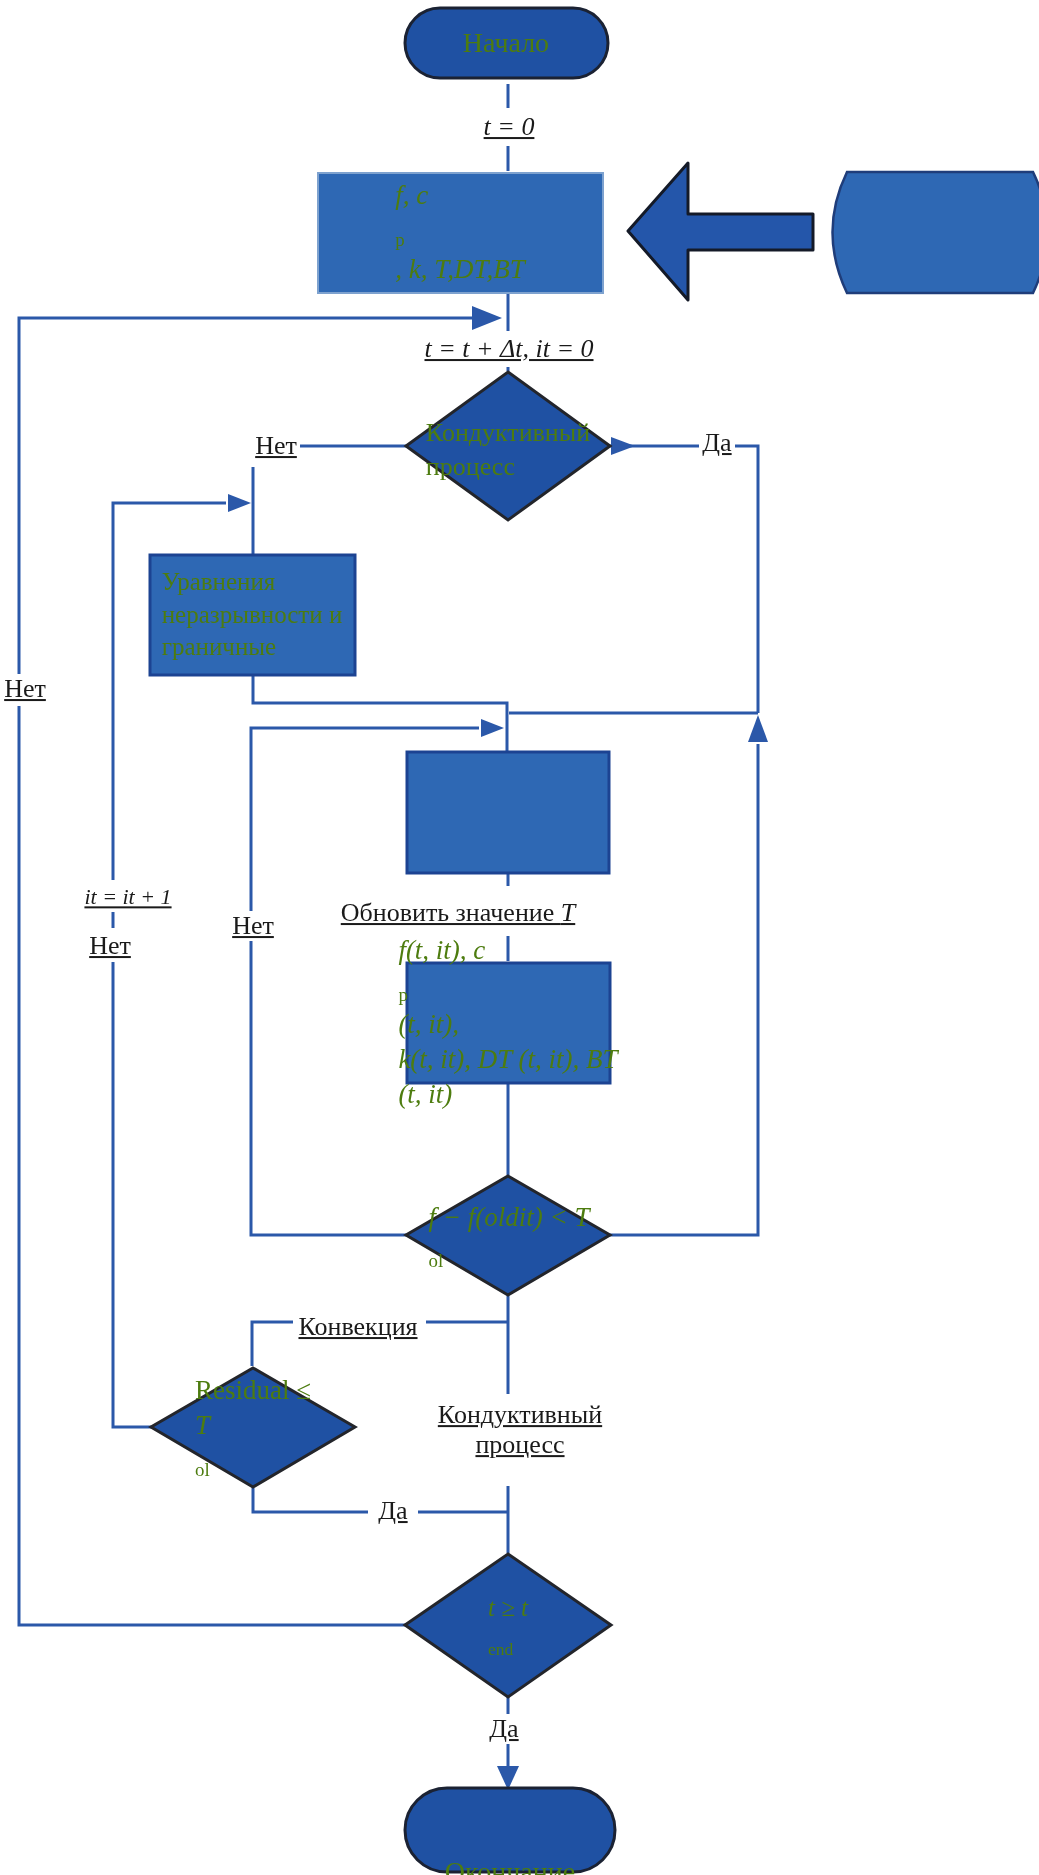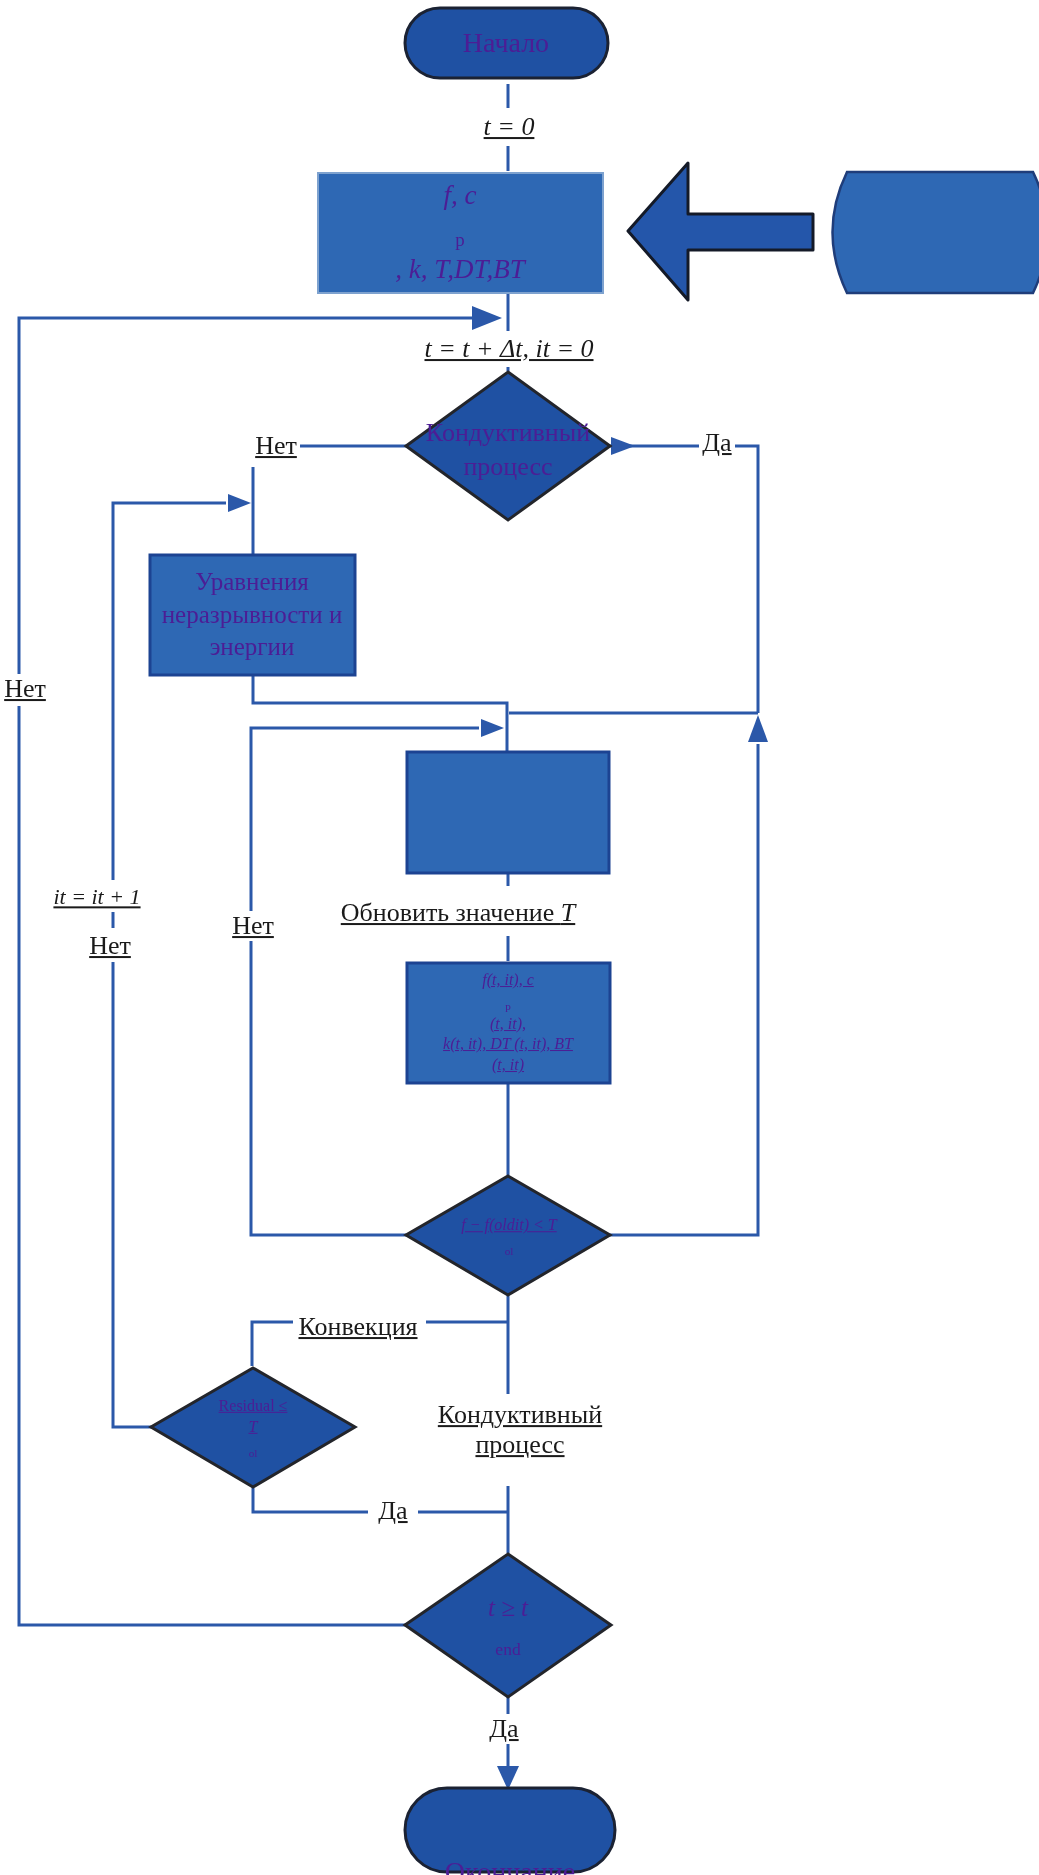--- a/index.html
+++ b/index.html
@@ -18,30 +18,29 @@
     text-align:center;
     white-space:nowrap;
     font-size:26px;
     color:#1a1a1a;
     line-height:1.15;
     text-decoration:underline;
   }
   .wlbl{
     position:absolute;
     transform:translate(-50%,-50%);
-    text-align:center;
-    color:#4c1d95;
+    color:#4d7c0f;
     font-size:26px;
     line-height:1.3;
   }
   .wlbl span{display:block;}
   .it{font-style:italic;}
   sub.sb{font-style:normal;font-size:0.7em;}
-  .f22{font-size:22px;}
-  .f24{font-size:16px;text-decoration:underline;}
+  .f22{font-size:22px;margin-left:31px;}
+  .f24{font-size:27px;}
   .f25{font-size:25px;}
   .f28{font-size:28px;}
   .lh36{line-height:1.38;}
   .two-line span{display:block;}
 </style>
 </head>
 <body>
 
 <div class="canvas">
 
@@ -108,21 +107,21 @@
 
 
   <div class="wlbl" style="left:508px;top:450px;">
     <span>Кондуктивный</span>
     <span>процесс</span>
   </div>
 
   <div class="wlbl f25" style="left:252px;top:615px;">
     <span>Уравнения</span>
     <span>неразрывности и</span>
-    <span>энергии</span>
+    <span>граничные</span>
   </div>
 
 
   <div class="wlbl it f24" style="left:508px;top:1023px;">
     <span style="display:block"><span>f(t, it), c</span><sub class="sb">p</sub><span> (t, it),</span></span>
     <span>k(t, it), DT (t, it), BT</span>
     <span>(t, it)</span>
   </div>
 
   <div class="wlbl it f24" style="left:509px;top:1237px;white-space:nowrap;">

